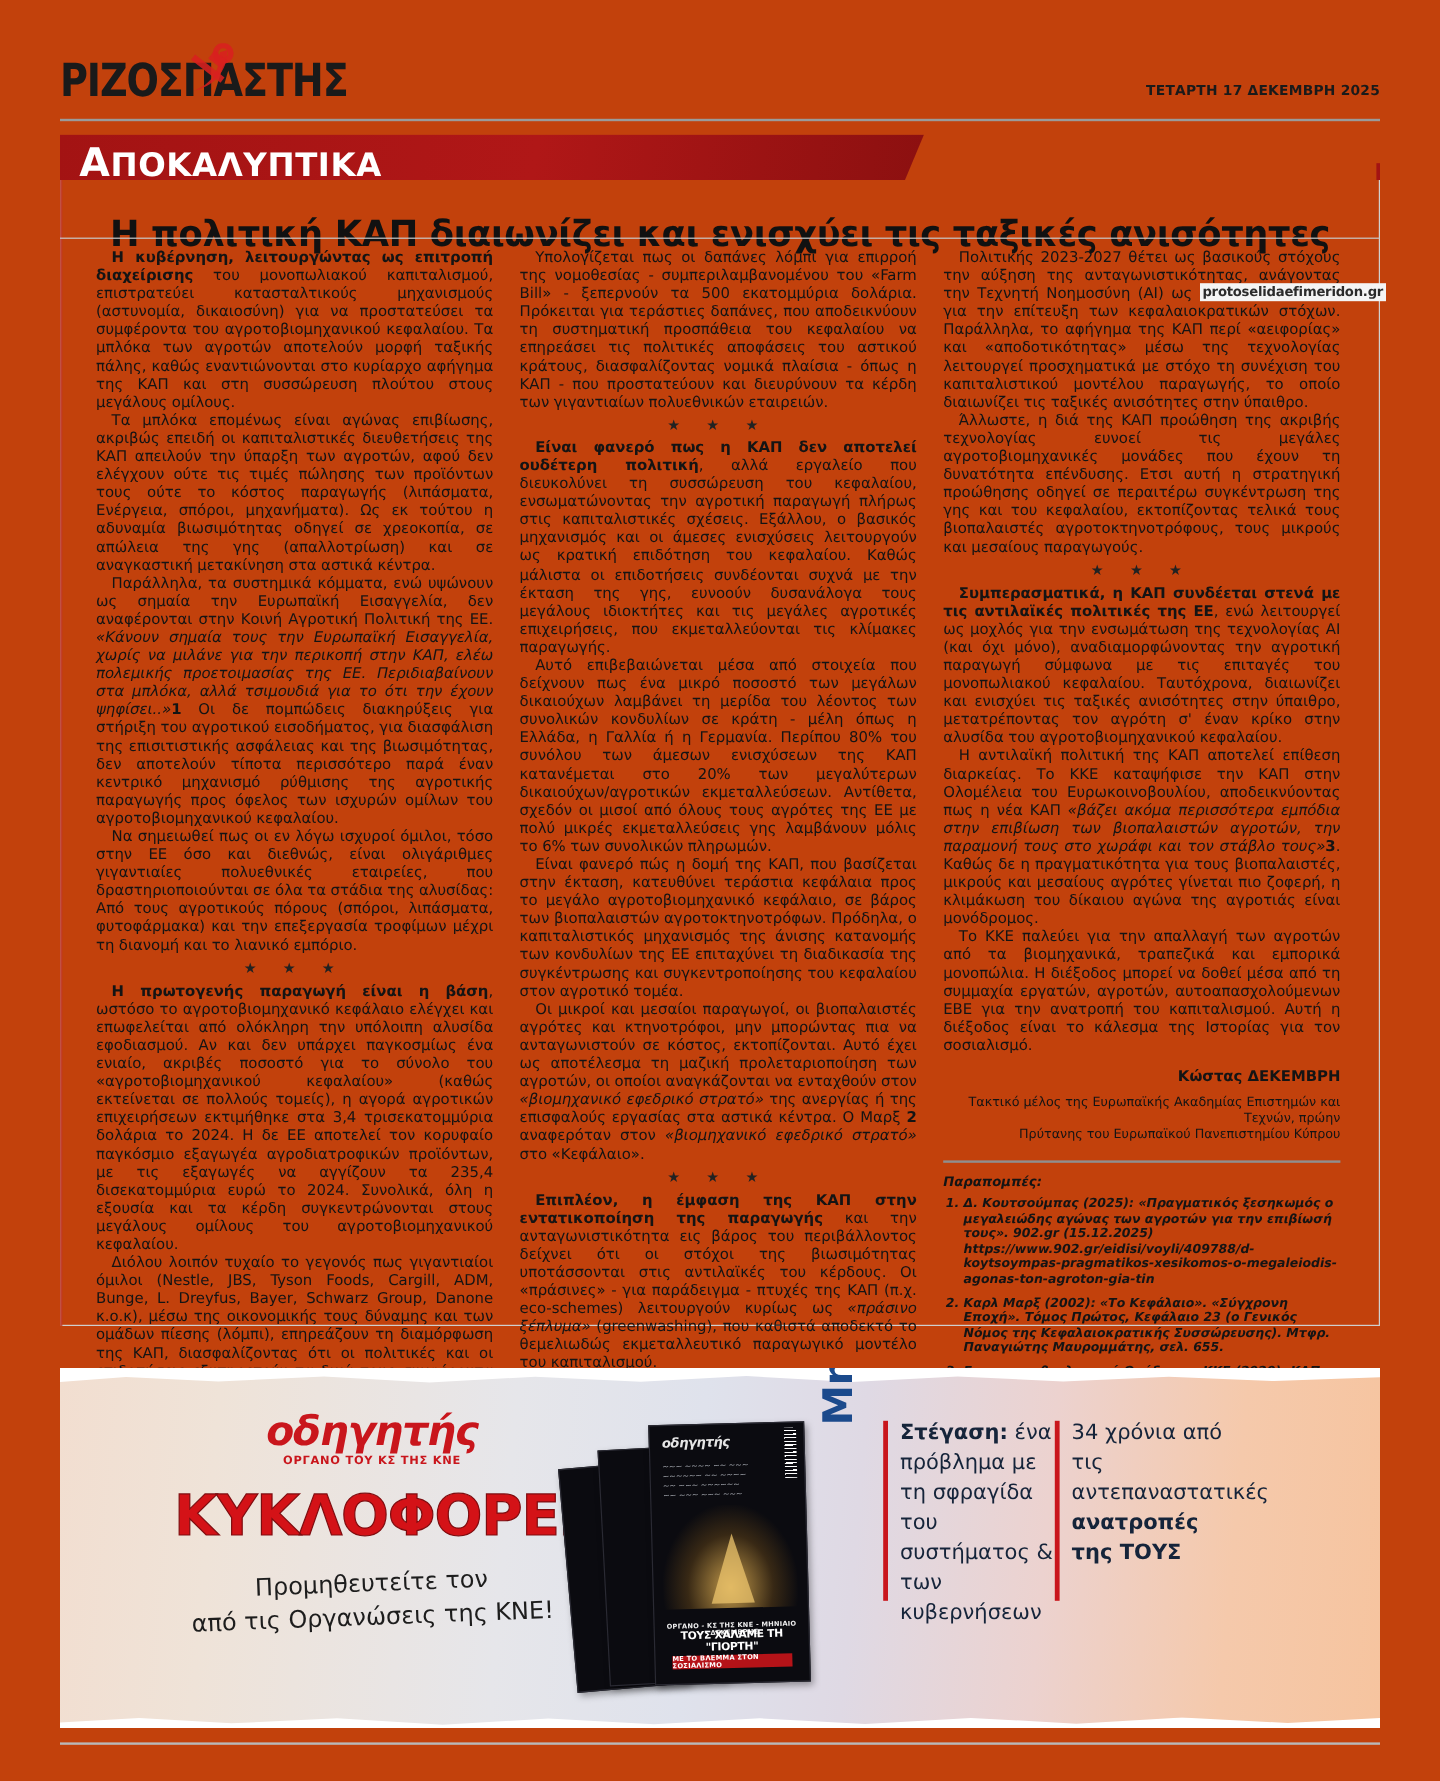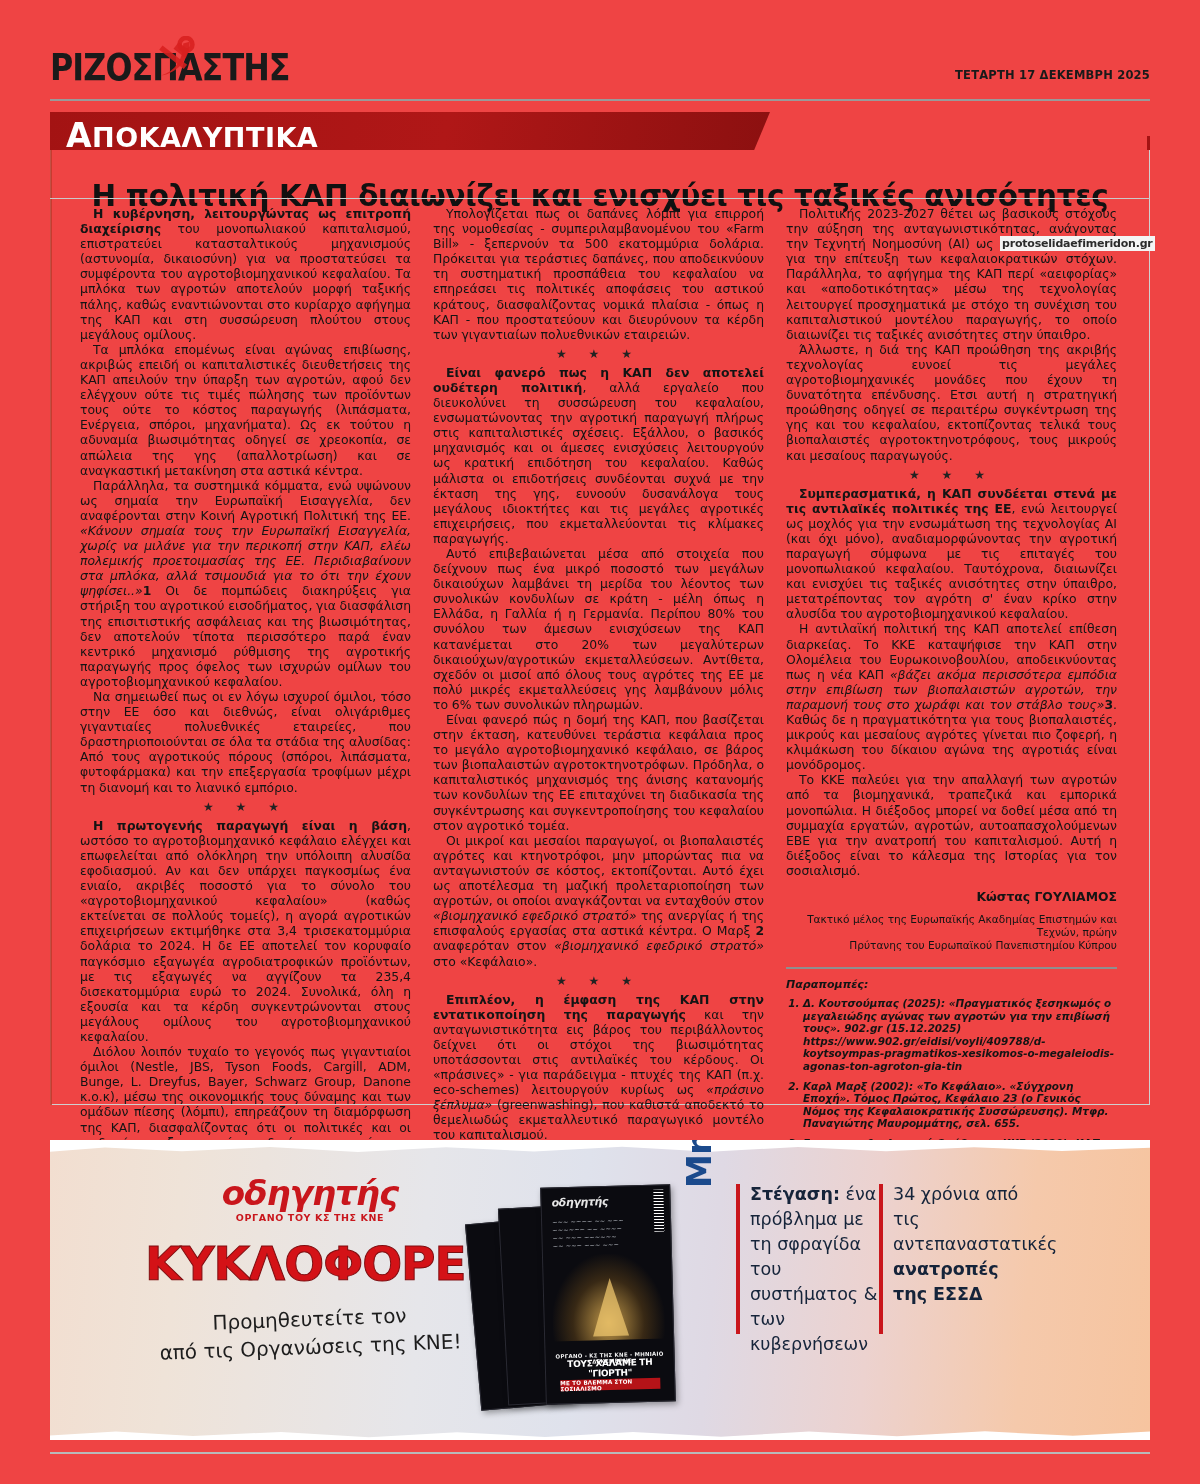--- a/index.html
+++ b/index.html
@@ -6,21 +6,21 @@
   html,body{margin:0;padding:0;}
   body{
     width:1200px;height:1484px;
     background:#ffffff;
     font-family:"DejaVu Sans","Liberation Sans",sans-serif;
     overflow:hidden;
     position:relative;
   }
   .page{
     position:absolute;inset:0;
-    background:#ef4444;
+    background:#c2410c;
   }
   
   .masthead{
     position:absolute;left:50px;top:48px;width:1100px;height:52px;
   }
   .logo-wrap{position:relative;display:inline-block;}
   .logo-text{
     font-family:"DejaVu Sans","Liberation Sans",sans-serif;
     font-weight:bold;font-size:38px;letter-spacing:-1px;
     color:#1a1a1a;line-height:1;
@@ -298,21 +298,21 @@
     </div>
 
     <div class="col">
       <p class="body">Πολιτικής 2023-2027 θέτει ως βασικούς στόχους την αύξηση της ανταγωνιστικότητας, ανάγοντας την Τεχνητή Νοημοσύνη (AI) ως κεντρικό εργαλείο για την επίτευξη των κεφαλαιοκρατικών στόχων. Παράλληλα, το αφήγημα της ΚΑΠ περί «αειφορίας» και «αποδοτικότητας» μέσω της τεχνολογίας λειτουργεί προσχηματικά με στόχο τη συνέχιση του καπιταλιστικού μοντέλου παραγωγής, το οποίο διαιωνίζει τις ταξικές ανισότητες στην ύπαιθρο.</p>
       <p class="body">Άλλωστε, η διά της ΚΑΠ προώθηση της ακριβής τεχνολογίας ευνοεί τις μεγάλες αγροτοβιομηχανικές μονάδες που έχουν τη δυνατότητα επένδυσης. Ετσι αυτή η στρατηγική προώθησης οδηγεί σε περαιτέρω συγκέντρωση της γης και του κεφαλαίου, εκτοπίζοντας τελικά τους βιοπαλαιστές αγροτοκτηνοτρόφους, τους μικρούς και μεσαίους παραγωγούς.</p>
       <div class="stars">★ ★ ★</div>
       <p class="body"><span class="b">Συμπερασματικά, η ΚΑΠ συνδέεται στενά με τις αντιλαϊκές πολιτικές της ΕΕ</span><span>, ενώ λειτουργεί ως μοχλός για την ενσωμάτωση της τεχνολογίας AI (και όχι μόνο), αναδιαμορφώνοντας την αγροτική παραγωγή σύμφωνα με τις επιταγές του μονοπωλιακού κεφαλαίου. Ταυτόχρονα, διαιωνίζει και ενισχύει τις ταξικές ανισότητες στην ύπαιθρο, μετατρέποντας τον αγρότη σ' έναν κρίκο στην αλυσίδα του αγροτοβιομηχανικού κεφαλαίου.</span></p>
       <p class="body"><span>Η αντιλαϊκή πολιτική της ΚΑΠ αποτελεί επίθεση διαρκείας. Το ΚΚΕ καταψήφισε την ΚΑΠ στην Ολομέλεια του Ευρωκοινοβουλίου, αποδεικνύοντας πως η νέα ΚΑΠ </span><span class="it">«βάζει ακόμα περισσότερα εμπόδια στην επιβίωση των βιοπαλαιστών αγροτών, την παραμονή τους στο χωράφι και τον στάβλο τους»</span><span class="b">3</span><span>. Καθώς δε η πραγματικότητα για τους βιοπαλαιστές, μικρούς και μεσαίους αγρότες γίνεται πιο ζοφερή, η κλιμάκωση του δίκαιου αγώνα της αγροτιάς είναι μονόδρομος.</span></p>
       <p class="body">Το ΚΚΕ παλεύει για την απαλλαγή των αγροτών από τα βιομηχανικά, τραπεζικά και εμπορικά μονοπώλια. Η διέξοδος μπορεί να δοθεί μέσα από τη συμμαχία εργατών, αγροτών, αυτοαπασχολούμενων ΕΒΕ για την ανατροπή του καπιταλισμού. Αυτή η διέξοδος είναι το κάλεσμα της Ιστορίας για τον σοσιαλισμό.</p>
 
-      <div class="byline">Κώστας ΓΟΥΛΙΑΜΟΣ</div>
+      <div class="byline">Κώστας ΔΕΚΕΜΒΡΗ</div>
       <div class="credit">
         <span>Τακτικό μέλος της Ευρωπαϊκής Ακαδημίας Επιστημών και Τεχνών, πρώην</span><br>
         <span>Πρύτανης του Ευρωπαϊκού Πανεπιστημίου Κύπρου</span>
       </div>
 
       <div class="refs-rule"></div>
       <div class="refs-title">Παραπομπές:</div>
       <ol class="refs">
         <li>Δ. Κουτσούμπας (2025): «Πραγματικός ξεσηκωμός ο μεγαλειώδης αγώνας των αγροτών για την επιβίωσή τους». 902.gr (15.12.2025) https://www.902.gr/eidisi/voyli/409788/d-koytsoympas-pragmatikos-xesikomos-o-megaleiodis-agonas-ton-agroton-gia-tin</li>
         <li>Καρλ Μαρξ (2002): «Το Κεφάλαιο». «Σύγχρονη Εποχή». Τόμος Πρώτος, Κεφάλαιο 23 (ο Γενικός Νόμος της Κεφαλαιοκρατικής Συσσώρευσης). Μτφρ. Παναγιώτης Μαυρομμάτης, σελ. 655.</li>
@@ -352,19 +352,19 @@
       </div>
     </div>
 
     <div class="min-to">Μην το χάσεις!</div>
 
     <div class="teasers">
       <div class="teaser t1">
         <span class="lead">Στέγαση:</span><span> ένα πρόβλημα με τη σφραγίδα του συστήματος &amp; των κυβερνήσεων</span>
       </div>
       <div class="teaser t3">
-        <span>34 χρόνια από τις αντεπαναστατικές </span><span class="lead">ανατροπές της ΕΣΣΔ</span>
+        <span>34 χρόνια από τις αντεπαναστατικές </span><span class="lead">ανατροπές της ΤΟΥΣ</span>
       </div>
     </div>
   </div>
 
   <div class="rule-bottom"></div>
 </div>
 
 </body></html>

